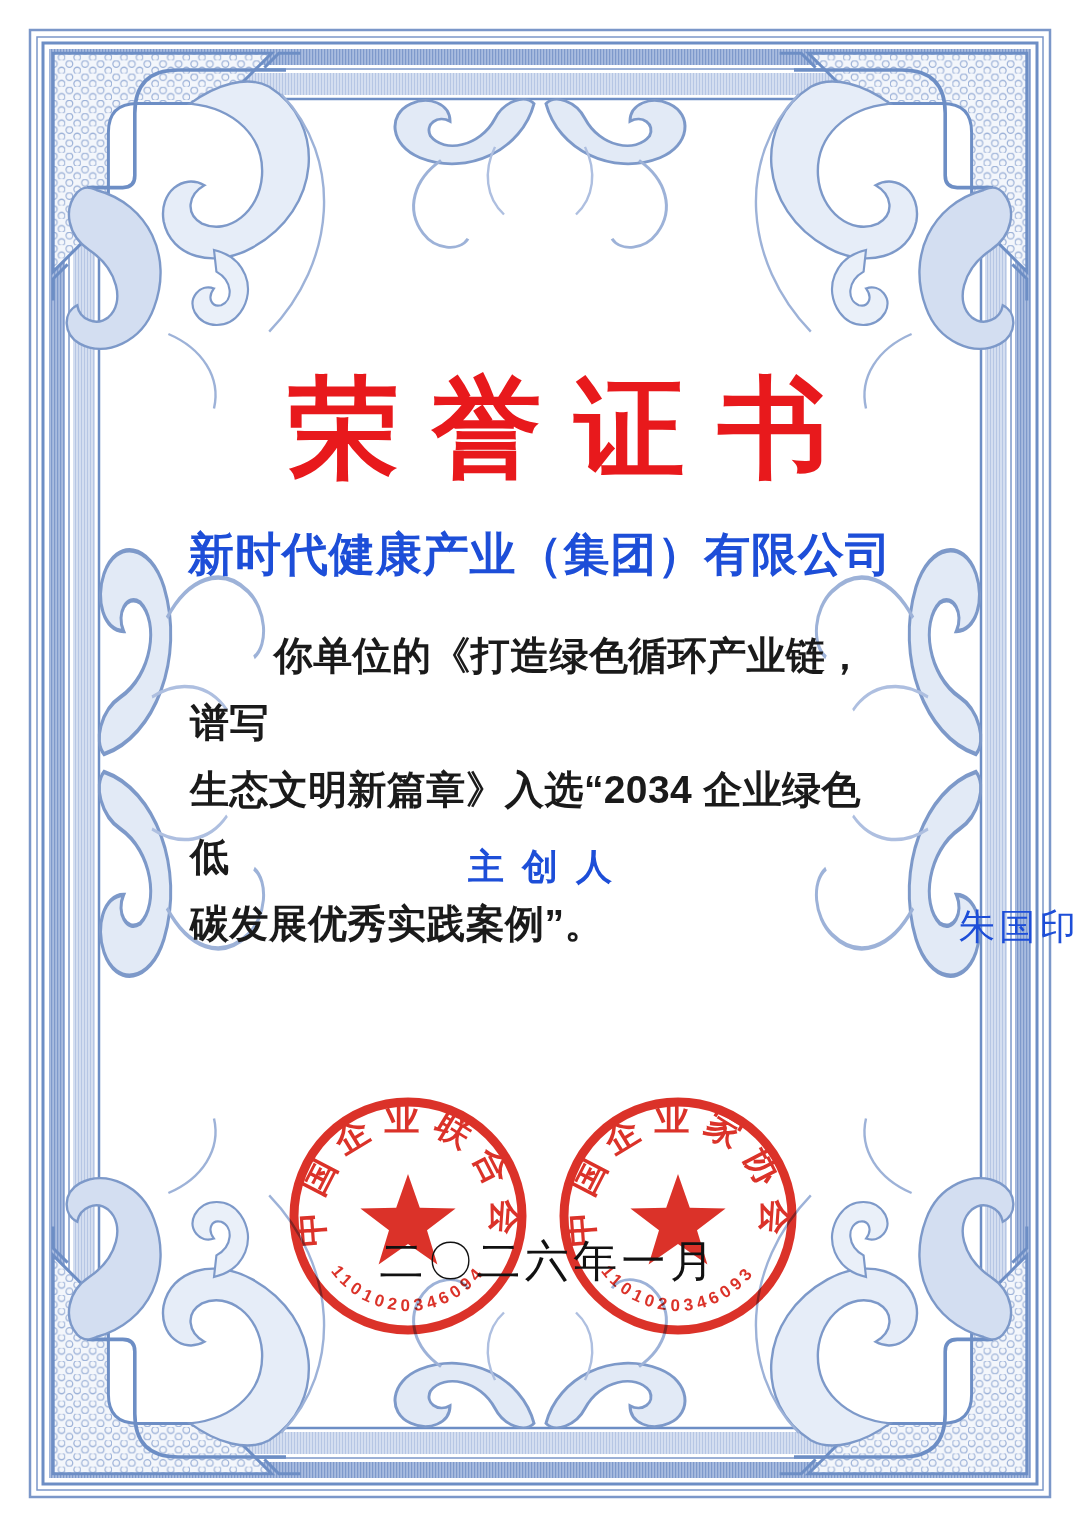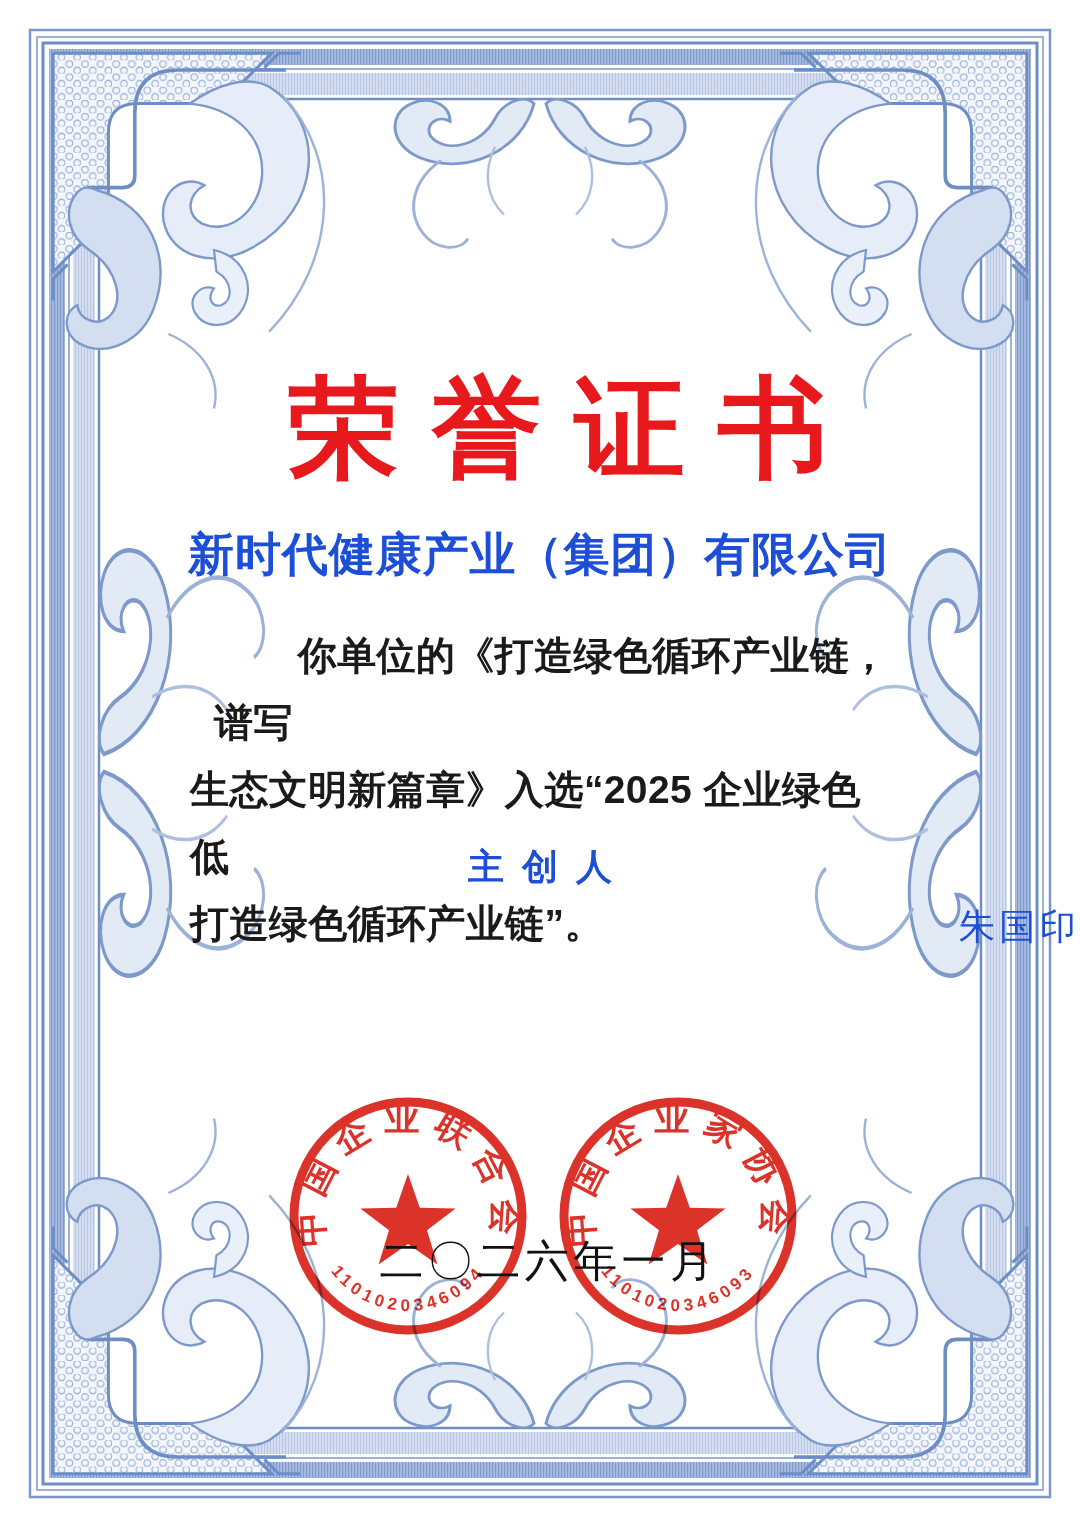--- a/index.html
+++ b/index.html
@@ -15,21 +15,21 @@
     color:#e8191c; letter-spacing:0.30em; text-indent:0.30em;
     font-family:"DejaVu Serif","Liberation Serif",serif;
     padding-left:36px;
   }
   .recipient{top:524px; font-size:46px; font-weight:700; letter-spacing:0.02em;}
   .bodytext{
     position:absolute; top:622px; left:190px; width:702px; z-index:4;
     font-size:39px; line-height:67px; font-weight:600; color:#1a1a1a;
     text-align:left; letter-spacing:0.01em;
   }
-  .bodytext .indent{text-indent:2.15em;margin-left:24px;}
+  .bodytext .indent{text-indent:2.15em;}
   .role{top:843px; font-size:36px; font-weight:700; letter-spacing:0.5em; text-indent:0.5em;}
   .creator{top:903px; font-size:36px; font-weight:400; letter-spacing:0.12em; text-indent:0.12em;text-align:right;}
   .seal{position:absolute; width:252px; height:252px; z-index:3; mix-blend-mode:multiply; opacity:0.95;}
   .seal-left{left:282px; top:1090px;}
   .seal-right{left:552px; top:1090px;}
   .date{top:1232px; font-size:44px; font-weight:500; letter-spacing:0.10em; color:#111; z-index:6;margin-left:18px;}
 </style>
 </head>
 <body>
 
@@ -92,22 +92,22 @@
     <use href="#edgeOrn" transform="translate(101,763) rotate(-90) scale(2.2,1.5)"></use>
     <use href="#edgeOrn" transform="translate(979,763) rotate(90) scale(2.2,1.5)"></use>
   </svg>
 
   <h1 class="txt title">荣誉证书</h1>
 
   <div class="txt recipient">新时代健康产业（集团）有限公司</div>
 
   <div class="bodytext">
     <div class="indent">你单位的《打造绿色循环产业链，谱写</div>
-    <div>生态文明新篇章》入选“2025 企业绿色低</div>
-    <div>打造绿色循环产业链”。</div>
+    <div>生态文明新篇章》入选“2034 企业绿色低</div>
+    <div>碳发展优秀实践案例”。</div>
   </div>
 
   <div class="txt role">主创人</div>
   <div class="txt creator">朱国印</div>
 
   <svg class="seal seal-left" viewBox="0 0 252 252">
     <defs>
       <path id="pL1" d="M 60.1 181.3 A 86 86 0 1 1 191.9 181.3" fill="none"></path>
       <path id="pL2" d="M 48.2 180.5 A 95 95 0 0 0 203.8 180.5" fill="none"></path>
     </defs>

